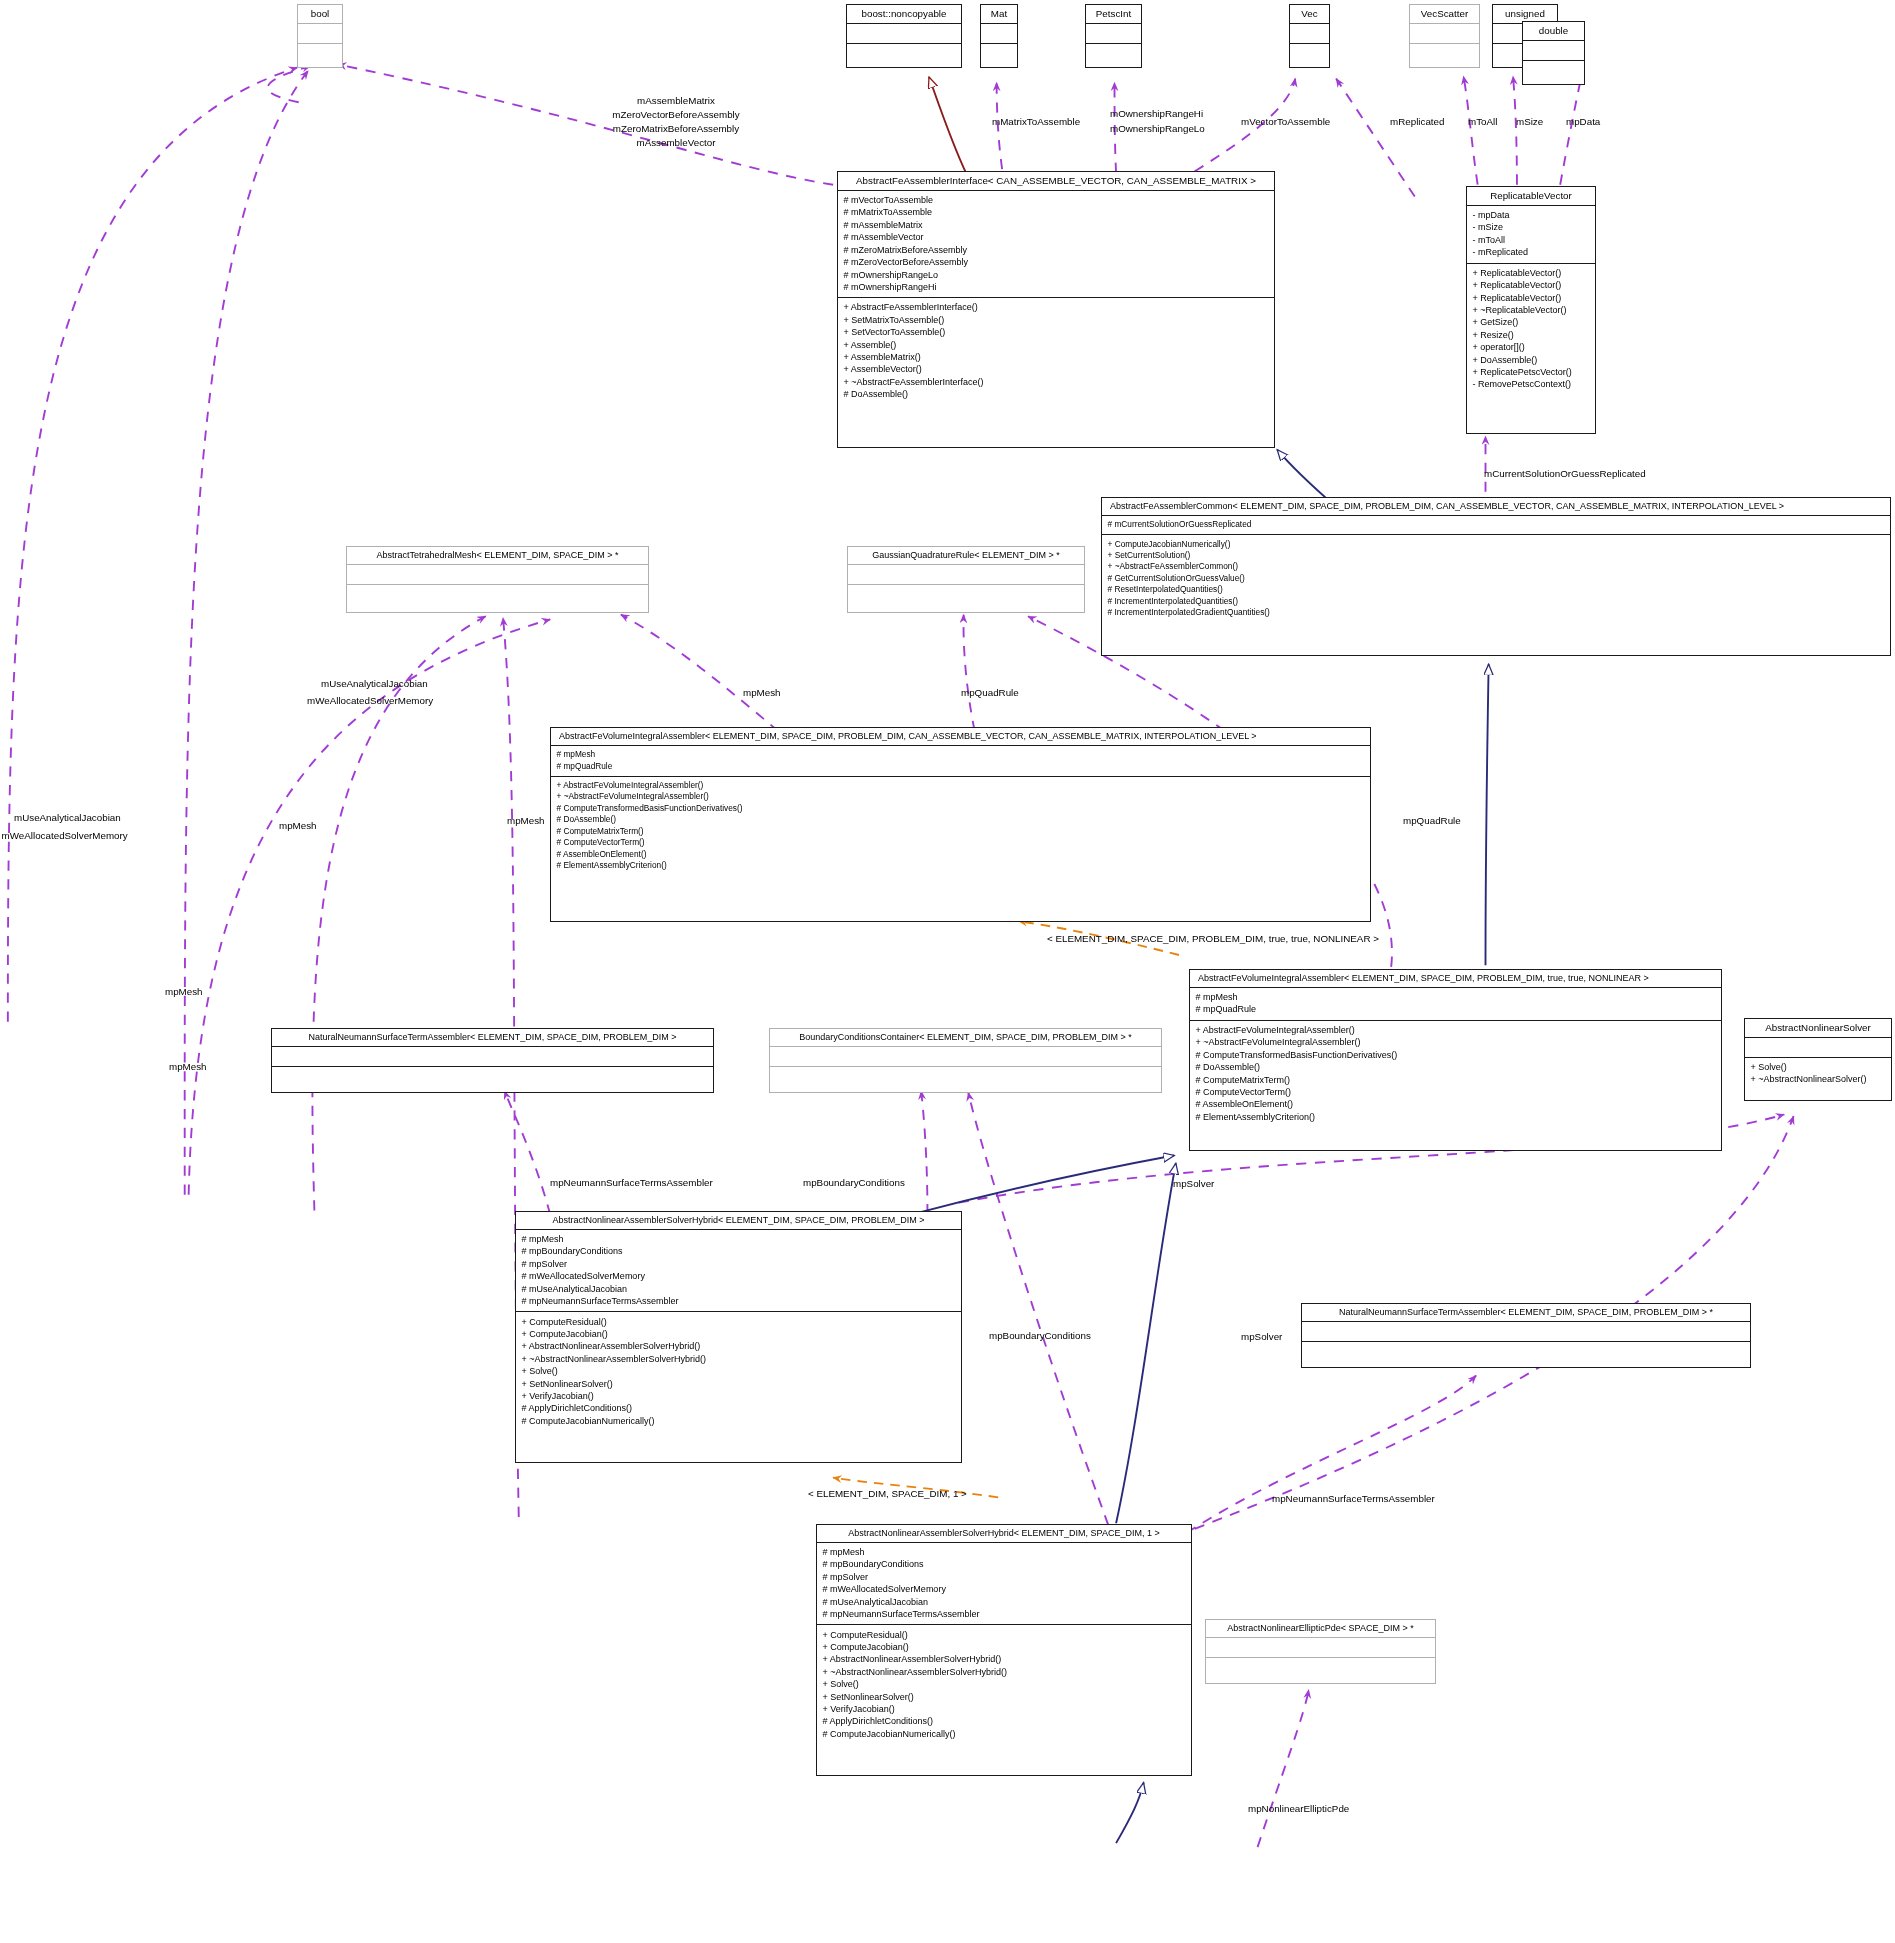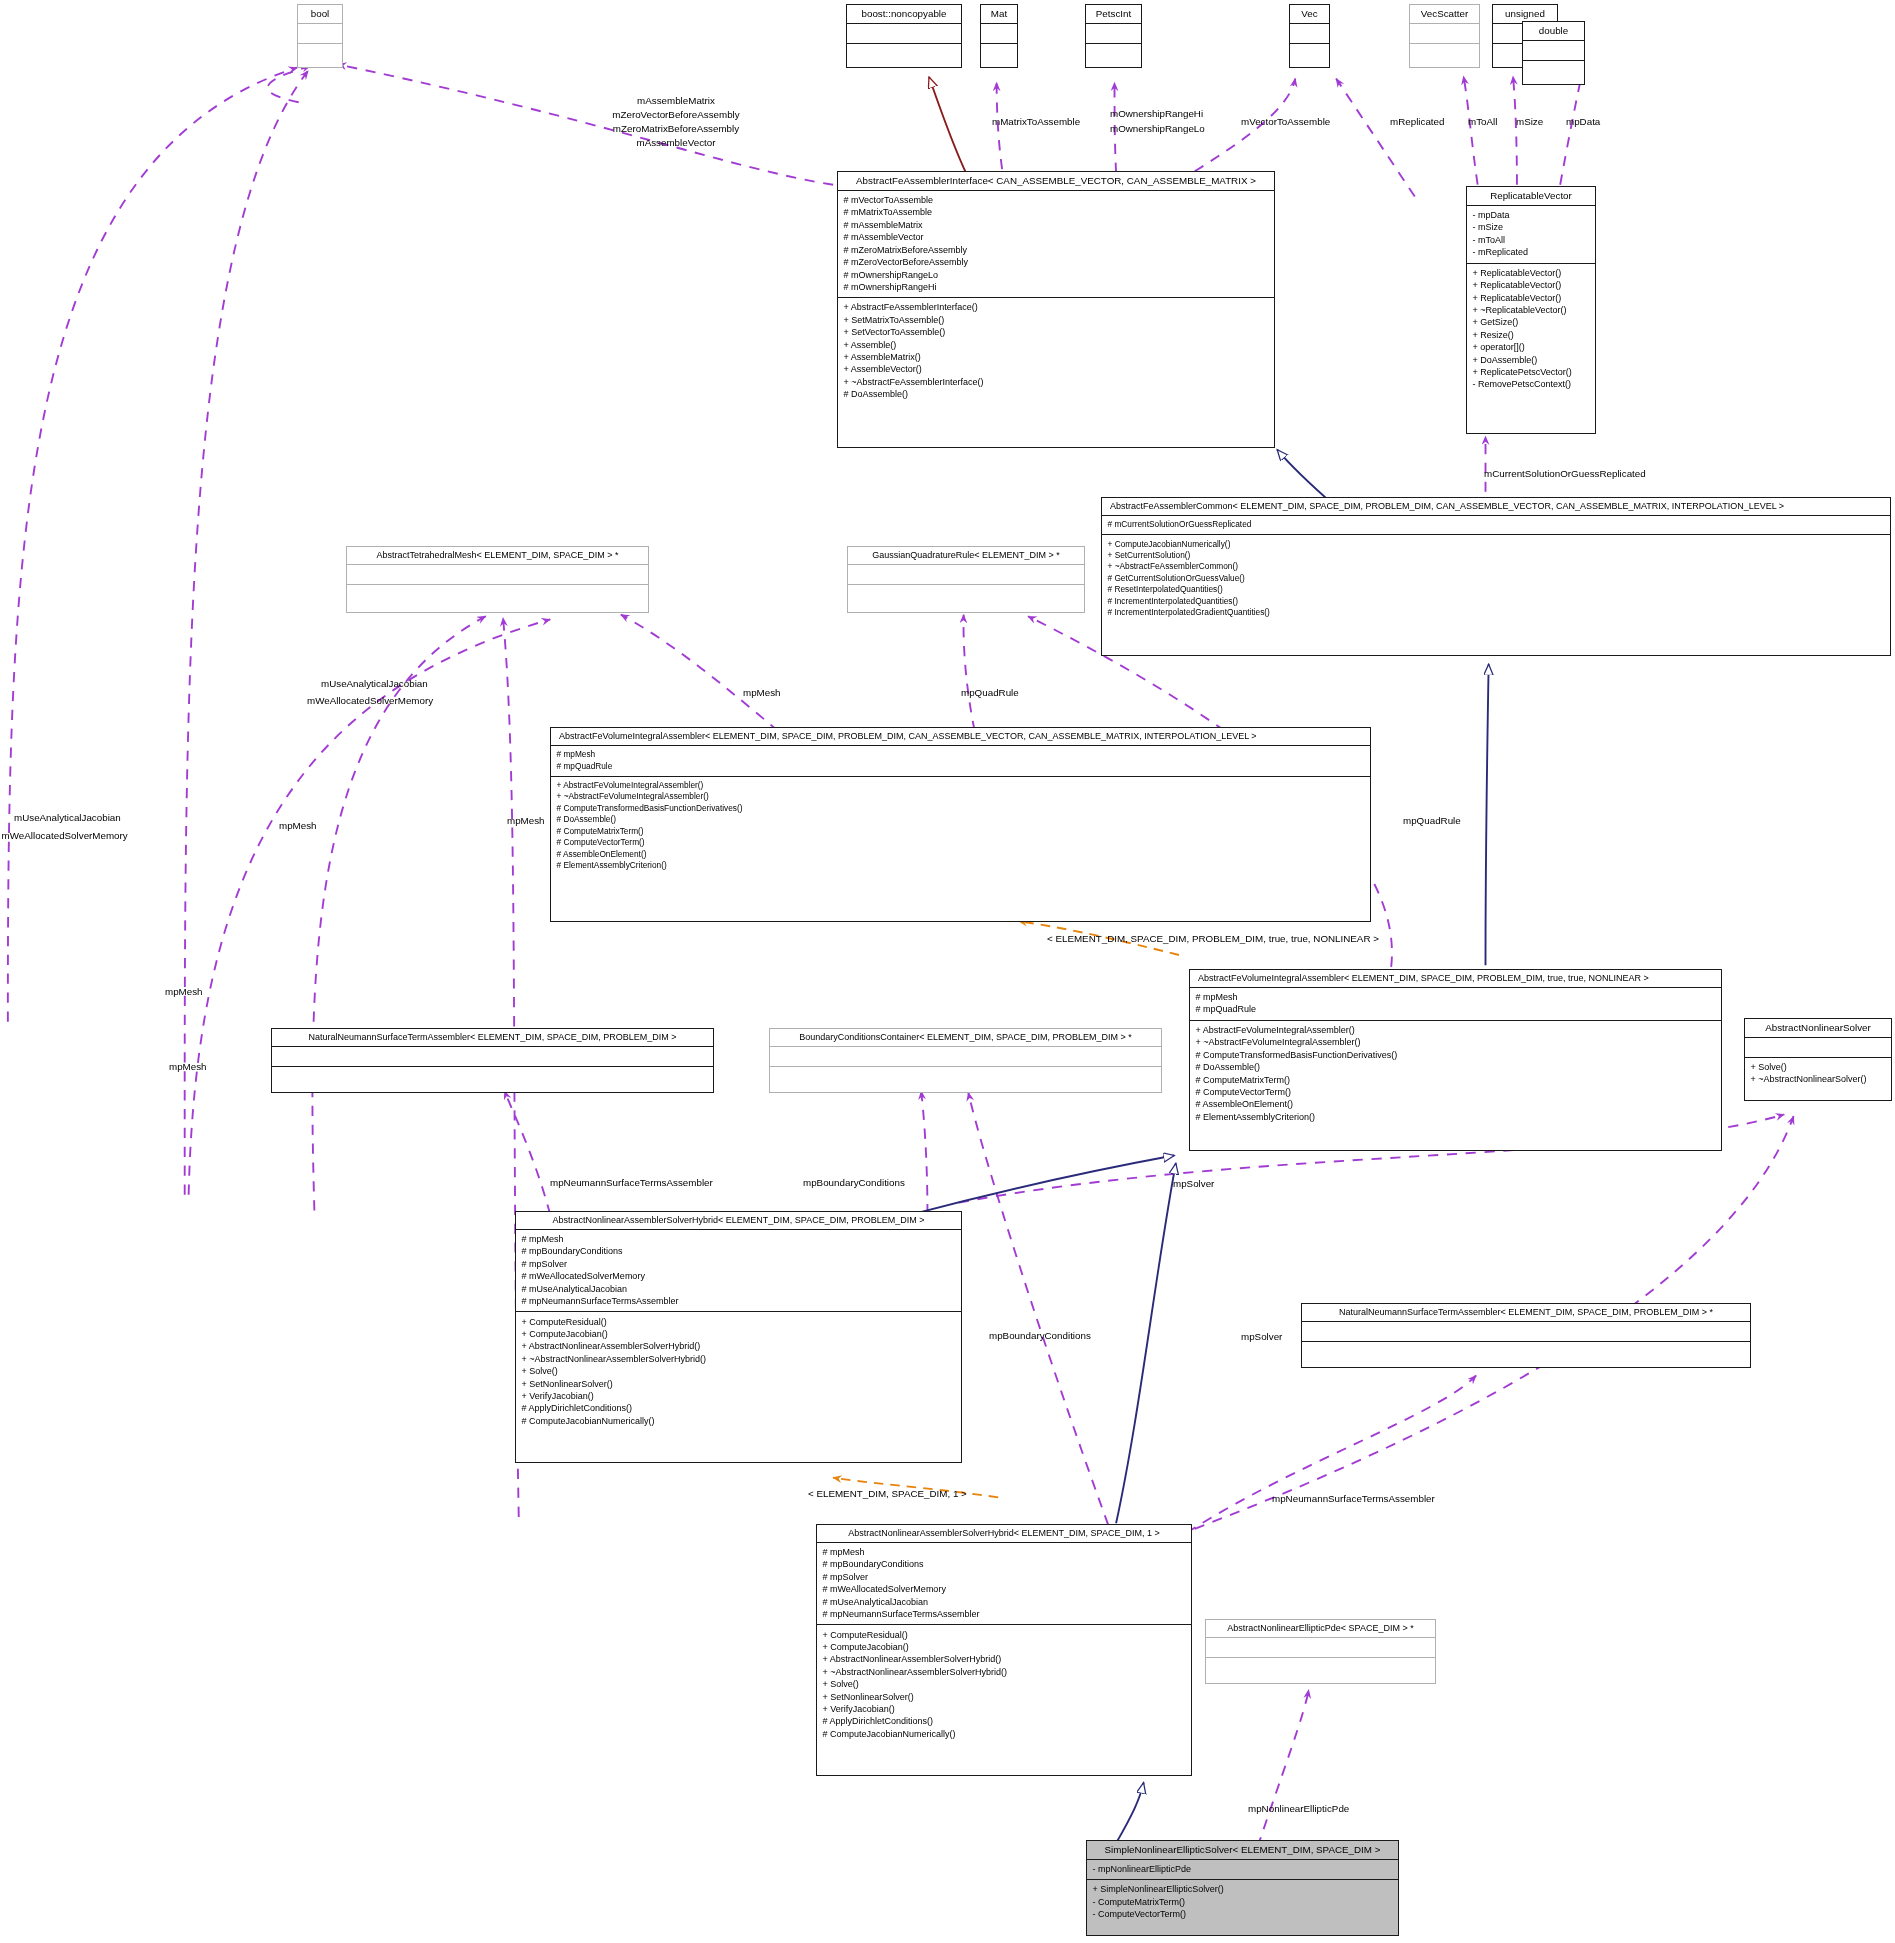--- a/index.html
+++ b/index.html
@@ -392,31 +392,20 @@
       <div class="row fs11"># ComputeJacobianNumerically()</div>
     </div>
   </div>
 
   <div class="uml thin empty-sec" style="left:1205px;top:1619px;width:231px;height:65px;">
     <div class="title fs11">AbstractNonlinearEllipticPde&lt; SPACE_DIM &gt; *</div>
     <div class="attrs"></div>
     <div class="ops"></div>
   </div>
 
-  <div class="uml shaded" style="left:1086px;top:1840px;width:313px;height:96px;">
-    <div class="title fs12">SimpleNonlinearEllipticSolver&lt; ELEMENT_DIM, SPACE_DIM &gt;</div>
-    <div class="attrs">
-      <div class="row fs11">- mpNonlinearEllipticPde</div>
-    </div>
-    <div class="ops">
-      <div class="row fs11">+ SimpleNonlinearEllipticSolver()</div>
-      <div class="row fs11">- ComputeMatrixTerm()</div>
-      <div class="row fs11">- ComputeVectorTerm()</div>
-    </div>
-  </div>
 
   <div class="elabel ctr" style="left:550px;top:94px;width:252px;">mAssembleMatrix</div>
   <div class="elabel ctr" style="left:550px;top:108px;width:252px;">mZeroVectorBeforeAssembly</div>
   <div class="elabel ctr" style="left:550px;top:122px;width:252px;">mZeroMatrixBeforeAssembly</div>
   <div class="elabel ctr" style="left:550px;top:136px;width:252px;">mAssembleVector</div>
 
   <div class="elabel" style="left:992px;top:115px;">mMatrixToAssemble</div>
   <div class="elabel" style="left:1110px;top:107px;">mOwnershipRangeHi</div>
   <div class="elabel" style="left:1110px;top:122px;">mOwnershipRangeLo</div>
   <div class="elabel" style="left:1241px;top:115px;">mVectorToAssemble</div>

